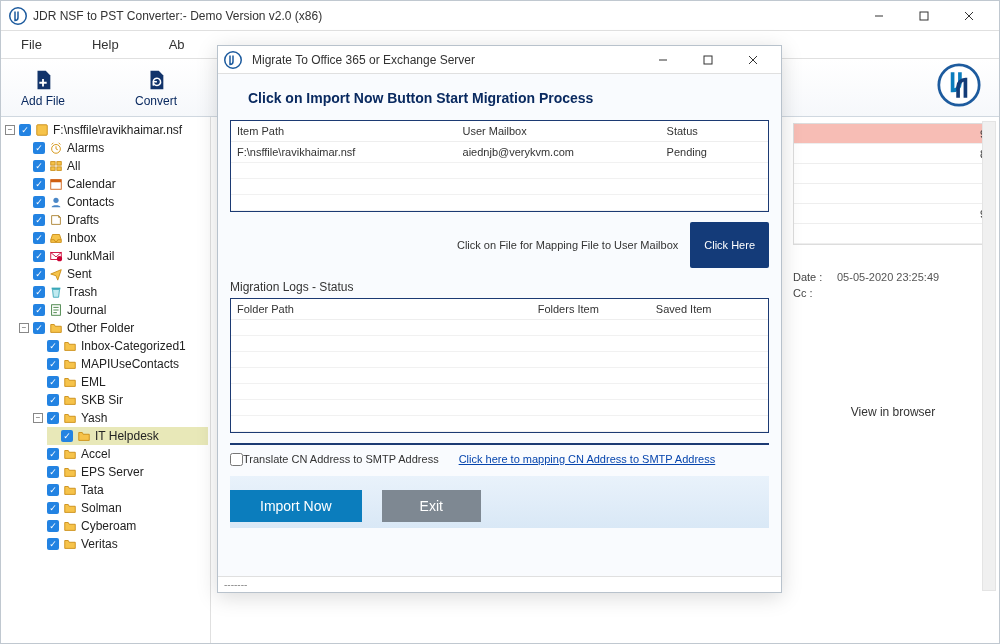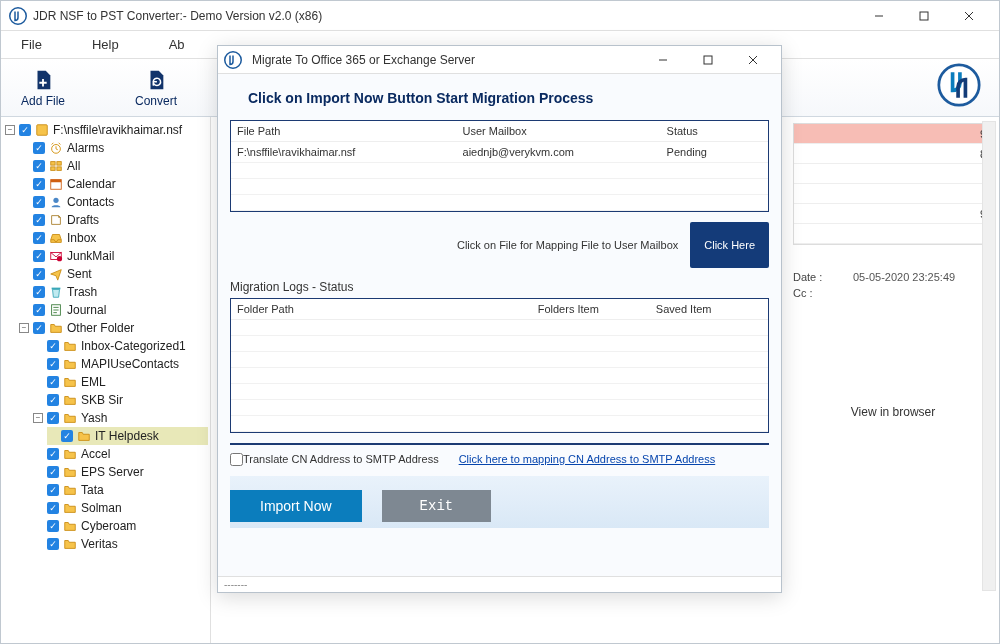--- a/index.html
+++ b/index.html
@@ -40,21 +40,21 @@
 .chk { width: 12px; height: 12px; border-radius: 2px; background: #2383e2; display: inline-flex; align-items: center; justify-content: center; color: #fff; font-size: 9px; margin-right: 2px; }
 .ficon { width: 14px; height: 14px; display: inline-flex; align-items: center; justify-content: center; margin-right: 2px; }
 .ficon svg { width: 14px; height: 14px; }
 
 .main-area { flex: 1; padding: 6px; overflow: hidden; position: relative; }
 .preview-pane { position: absolute; right: 6px; top: 6px; width: 200px; }
 .preview-list { border: 1px solid #ddd; }
 .preview-row { height: 20px; border-bottom: 1px solid #eee; font-size: 11px; padding: 0 6px; display: flex; align-items: center; justify-content: flex-end; color: #333; }
 .preview-row.sel { background: #f7bdb5; }
 .meta { margin-top: 24px; font-size: 11px; color: #555; }
-.meta .row { display: flex; gap: 24px; padding: 2px 0; }
+.meta .row { display: flex; gap: 8px; padding: 2px 0; }
 .meta .lbl { width: 36px; color: #444; }
 .view-link { margin-top: 104px; text-align: center; font-size: 12px; color: #333; }
 
 
 .modal { position: absolute; left: 216px; top: 44px; width: 565px; height: 548px; background: #f9fbfe; border: 1px solid #b8c2cc; box-shadow: 0 4px 20px rgba(0,0,0,0.15); display: flex; flex-direction: column; }
 .modal-titlebar { height: 28px; display: flex; align-items: center; padding: 0 6px; background: #fff; border-bottom: 1px solid #e0e0e0; }
 .modal-titlebar .title { font-size: 12px; color: #333; flex: 1; margin-left: 4px; }
 .modal-body { flex: 1; padding: 10px 12px 4px; display: flex; flex-direction: column; }
 
 .modal-heading { font-size: 14px; font-weight: 600; color: #0a2a60; padding: 6px 18px 14px; }
@@ -71,21 +71,21 @@
 
 .section-label { font-size: 12px; color: #333; margin: 12px 0 4px; }
 
 .check-row { display: flex; align-items: flex-start; margin-top: 10px; border-top: 2px solid #1c3a73; padding-top: 8px; }
 .check-row input { margin: 0; }
 .check-row label { font-size: 11px; color: #333; }
 .check-row a { font-size: 11px; color: #0645ad; text-decoration: underline; margin-left: 20px; cursor: pointer; }
 
 .action-bar { display: flex; justify-content: flex-start; gap: 20px; padding: 14px 0 6px; margin-top: 10px; background: linear-gradient(#e9f2fb,#d9e8f6); }
 .btn-primary { background: #0b7dbd; color: #fff; border: none; font-size: 14px; padding: 8px 30px; cursor: pointer; }
-.btn-secondary { background: #7e8892; color: #fff; border: none; font-size: 14px; padding: 8px 38px; cursor: pointer; font-family: Liberation Mono, monospace; }
+.btn-secondary { background: #7e8892; color: #fff; border: none; font-size: 14px; padding: 8px 38px; cursor: pointer; }
 
 .modal-footer { font-size: 10px; color: #888; padding: 2px 6px; border-top: 1px solid #e0e0e0; background: #fff; }
 
 .scrolltrack { position: absolute; right: 3px; top: 120px; width: 14px; height: 470px; background: #f0f0f0; border: 1px solid #e4e4e4; }
 
 </style>
 </head>
 <body>
 
 <div class="main-window">
@@ -525,21 +525,21 @@
           </div>
       </div>
     </div>
     <div class="modal-body">
       <div class="modal-heading">Click on Import Now Button Start Migration Process</div>
 
       <div class="table-outer">
         <table class="tbl">
           <thead>
             <tr>
-              <th style="width:42%">File Path</th>
+              <th style="width:42%">Item Path</th>
               <th style="width:38%">User Mailbox</th>
               <th>Status</th>
             </tr>
           </thead>
           <tbody>
             <tr>
               <td>F:\nsffile\ravikhaimar.nsf</td>
               <td>aiednjb@verykvm.com</td>
               <td>Pending</td>
             </tr>

